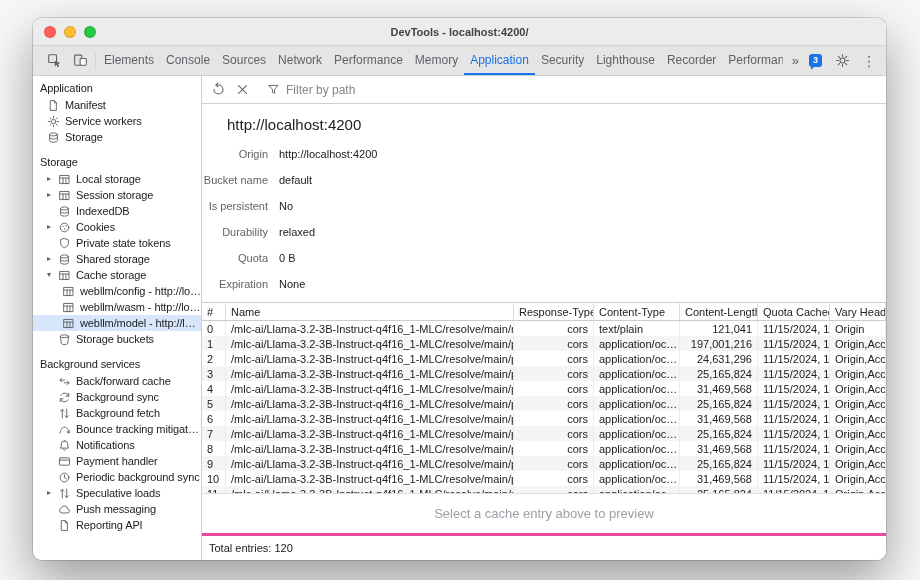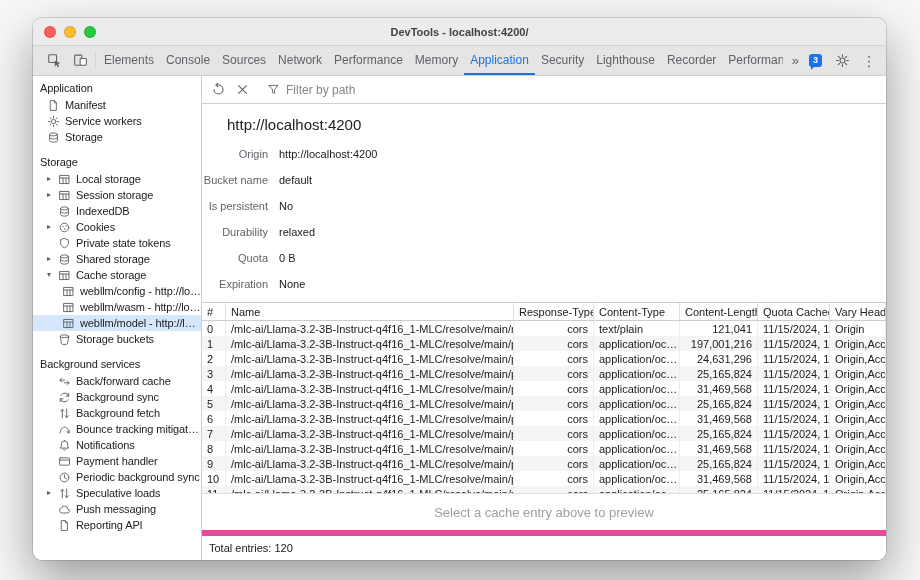--- a/index.html
+++ b/index.html
@@ -79,21 +79,21 @@
   .gbody{height:172px;overflow:hidden}
   .grow{display:flex;height:15px}
   .grow:nth-child(even){background:#f5f5f5}
   .grow .gcell{border-right:1px solid #ececec;height:100%}
   .c0{width:24px}.c1{width:288px}.c2{width:80px}.c3{width:86px}.c4{width:78px}.c5{width:72px}
   .c6{flex:1 1 auto;min-width:0}
   .gcell.r{justify-content:flex-end}
   
   .preview{flex:1;min-height:0;display:flex;align-items:center;justify-content:center;
     color:#9aa0a6;font-size:13px;font-weight:400}
-  .statusbar{flex:none;height:24px;border-top:6px solid #ec4899;display:flex;align-items:center;
+  .statusbar{flex:none;height:24px;border-top:3px solid #ec4899;display:flex;align-items:center;
     padding-left:7px;font-size:11px;color:#202124}
 </style>
 </head>
 <body>
 
 <div class="window">
 
   <div class="titlebar">
     <div class="lights">
       <span class="light red"></span>

